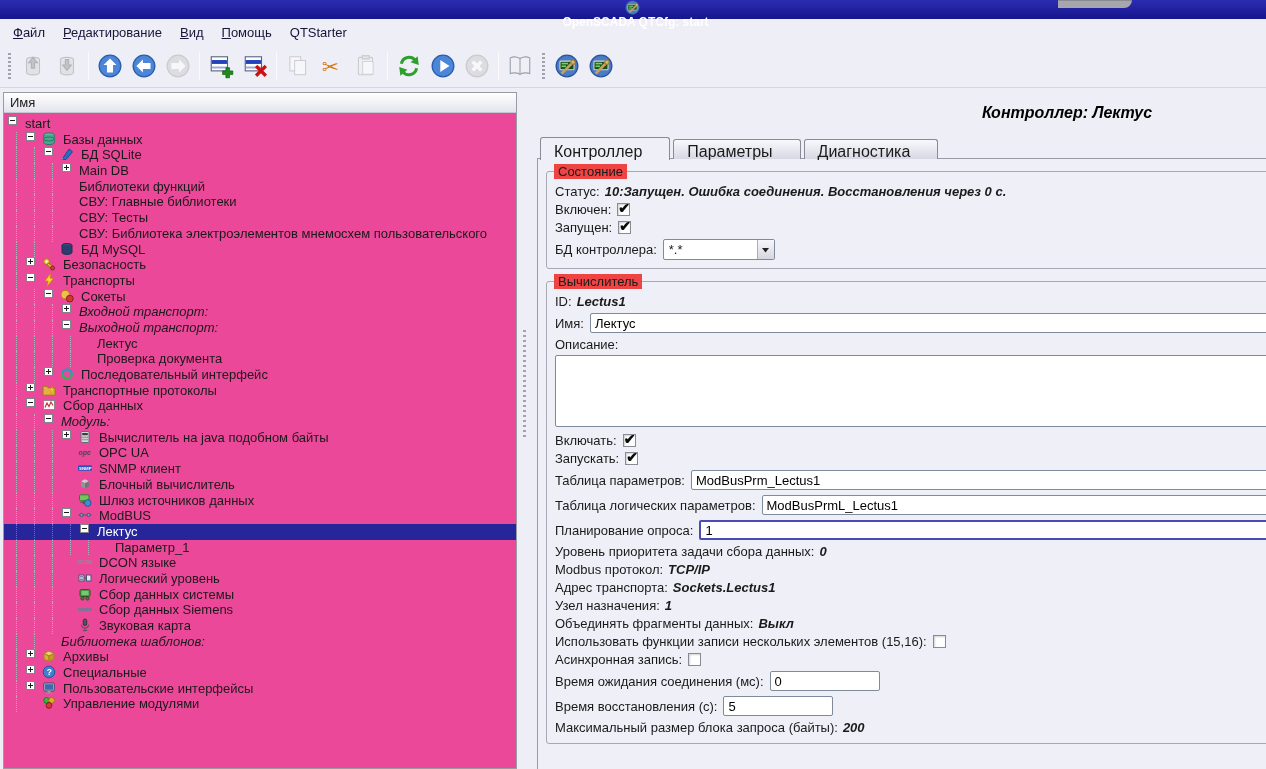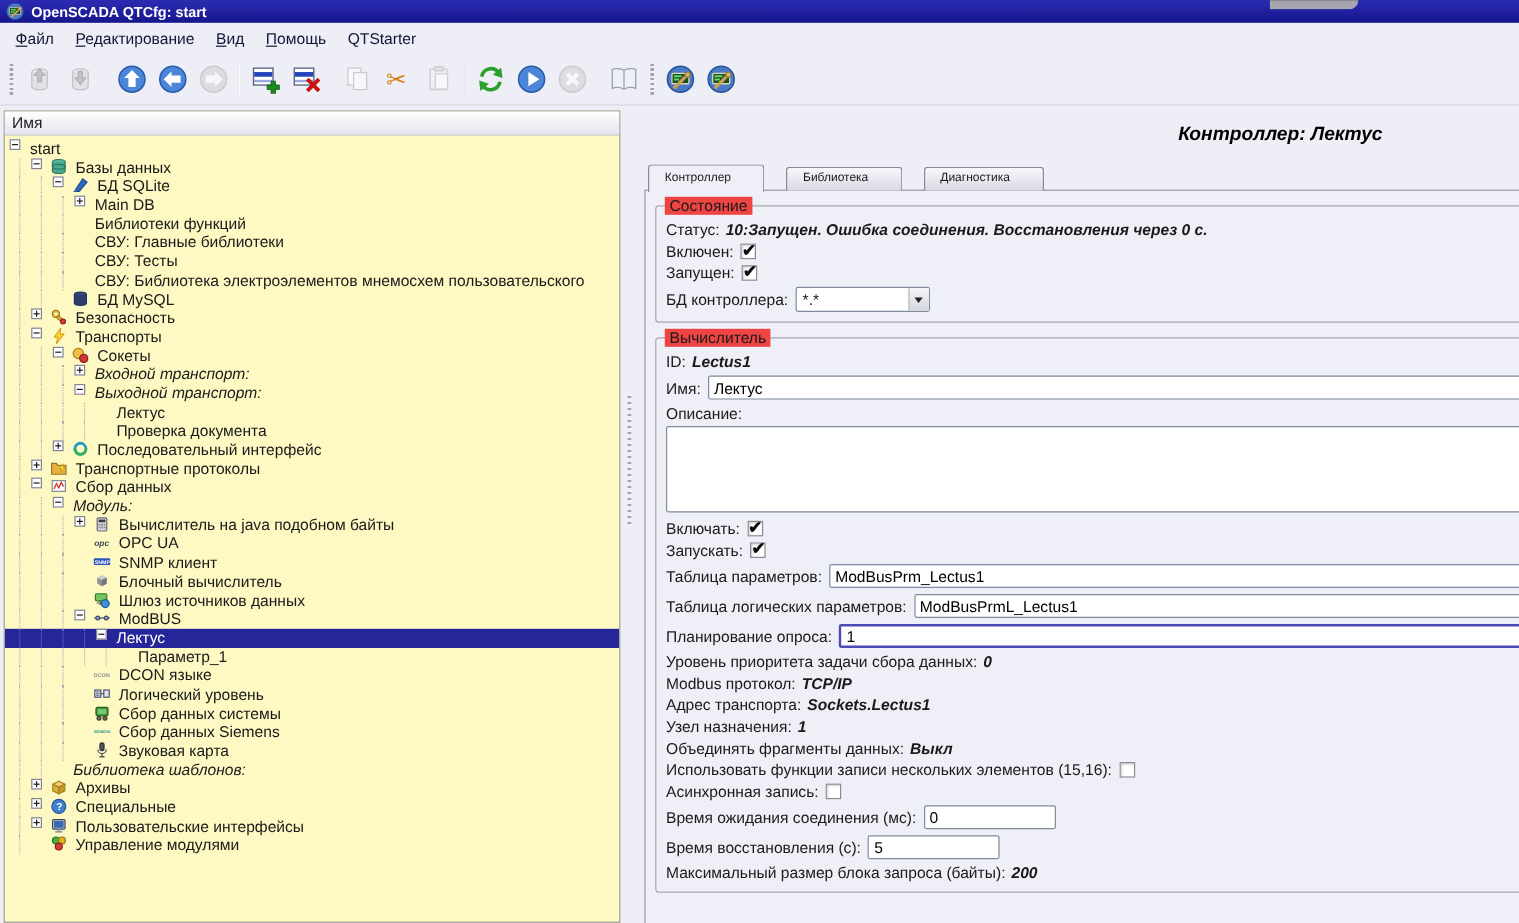--- a/index.html
+++ b/index.html
@@ -1,38 +1,38 @@
 <!DOCTYPE html>
 <html><head>
 <meta charset="utf-8">
 <style>
   html,body{margin:0;padding:0;width:1266px;height:769px;overflow:hidden;
     background:#eeeef6;font-family:"Liberation Sans",sans-serif;font-size:13px;color:#1a1a1a;}
   *{box-sizing:border-box;}
   
   .titlebar{position:absolute;left:0;top:0;width:1266px;height:19px;
     background:linear-gradient(#2c2cb2,#15158c);display:flex;align-items:center;
-    padding-left:5px;color:#fff;font-weight:bold;font-size:12px;z-index:5;}
+    padding-left:5px;color:#fff;font-weight:bold;font-size:12px;z-index:5;flex-direction:column;}
   .titlebar .app-icon{width:15px;height:15px;margin-right:6px;display:flex;}
   .bg-corner{position:absolute;left:1058px;top:0;width:74px;height:8px;
     background:#a6a6ae;border-top:1px solid #8a8a92;border-radius:0 0 14px 0;z-index:6;}
   .menubar{position:absolute;left:0;top:19px;width:1266px;height:26px;
     display:flex;align-items:center;padding-left:4px;color:#15153a;background:#eeeef6;}
   .menu-item{padding:4px 9px;cursor:default;}
   .toolbar{position:absolute;left:0;top:45px;width:1266px;height:43px;
     display:flex;align-items:center;padding-left:3px;border-bottom:1px solid #d6d6de;background:#eeeef6;}
   .tb-handle{width:3px;height:26px;margin:0 5px;flex:none;
     background:repeating-linear-gradient(to bottom,#a2a2ae 0 2px,transparent 2px 4px);}
   .tb-sep{width:1px;height:28px;background:#c2c2cc;border-right:1px solid #fbfbfd;margin:0 4px;flex:none;}
   .tb-btn{width:34px;height:34px;display:flex;align-items:center;justify-content:center;flex:none;border-radius:3px;}
   .tb-btn svg{width:26px;height:26px;}
   .tb-btn.disabled svg{filter:grayscale(1) opacity(.5) brightness(1.1);}
   
   .tree-panel{position:absolute;left:3px;top:92px;width:514px;height:677px;
-    background:#fef9c3;border:1px solid #9a9aa4;}
+    background:#ec4899;border:1px solid #9a9aa4;}
   .tree-header{height:20px;background:linear-gradient(#ffffff,#e4e4ee);
     border-bottom:1px solid #c6c6d0;display:flex;align-items:center;padding-left:6px;color:#202020;}
   .tree-body{position:absolute;left:0;top:21px;right:0;bottom:0;overflow:hidden;padding-top:2px;}
   .tree-row{height:15.7px;display:flex;align-items:flex-start;white-space:nowrap;padding-left:4px;}
   .tree-row.selected{background:#26269a;color:#fff;}
   .ind{width:18px;flex:none;align-self:stretch;position:relative;}
   .ind::after{content:"";position:absolute;left:8px;top:0;bottom:0;border-left:1px dotted #b0b0ba;}
   .tree-row.selected .ind::after{border-color:#6a6ac0;}
   .exp-slot{width:16px;flex:none;display:flex;align-items:center;}
   .expander{width:9px;height:9px;border:1px solid #84848e;background:#fff;position:relative;flex:none;}
@@ -40,22 +40,22 @@
   .expander.plus::after{content:"";position:absolute;top:1px;bottom:1px;left:3px;width:1px;background:#1a1a1a;}
   .tree-icon{width:16px;height:14px;flex:none;margin-right:4px;display:flex;align-items:center;}
   .tree-icon svg{width:14px;height:14px;}
   .tree-label{padding-left:1px;}
   .tree-label.italic{font-style:italic;}
   
   .rpanel{position:absolute;left:537px;top:92px;width:1060px;height:700px;}
   .rtitle{text-align:center;font-size:16px;font-weight:bold;font-style:italic;
     margin-top:12px;color:#000;}
   .tabs{position:absolute;left:3px;top:44px;display:flex;align-items:flex-end;z-index:3;}
-  .tab{font-size:10px;padding:3px 27px 3px 13px;border:1px solid #8a8a96;border-bottom:none;
-    border-radius:3px 3px 0 0;background:linear-gradient(#f8f8fc,#d8d8e4);margin-right:18px;height:20px;}
+  .tab{font-size:16px;padding:3px 27px 3px 13px;border:1px solid #8a8a96;border-bottom:none;
+    border-radius:3px 3px 0 0;background:linear-gradient(#f8f8fc,#d8d8e4);margin-right:3px;height:20px;}
   .tab.active{background:#efeff7;height:23px;padding-top:5px;position:relative;top:1px;}
   .pane{position:absolute;left:0;top:66px;width:1058px;height:720px;
     border:1px solid #9a9aa4;background:#efeff7;}
   .group{position:relative;border:1px solid #a8a8b4;border-radius:3px;
     margin:12px 8px 0 8px;padding:10px 8px 6px 8px;}
   .group-title{position:absolute;top:-8px;left:7px;background:#ef4444;padding:0 4px;}
   .frow{display:flex;align-items:center;min-height:17px;margin:1px 0;}
   .val{margin-left:5px;font-weight:bold;font-style:italic;}
   input.text{height:20px;border:1px solid #7f8a9a;border-radius:2px;background:#fff;
     font:13px "Liberation Sans",sans-serif;padding:0 4px;margin-left:6px;}
@@ -709,21 +709,21 @@
       </div>
     </div>
 </div>
 
 <div class="splitter"></div>
 
 <div class="rpanel">
   <div class="rtitle">Контроллер: Лектус</div>
   <div class="tabs" id="tabbar">
       <div class="tab active">Контроллер</div>
-      <div class="tab">Библиотека</div>
+      <div class="tab">Параметры</div>
       <div class="tab">Диагностика</div>
     </div>
   <div class="pane">
 
     <div class="group">
       <span class="group-title">Состояние</span>
       <div class="frow">
         <span>Статус:</span>
         <span class="val">10:Запущен. Ошибка соединения. Восстановления через 0 с.</span>
       </div>

